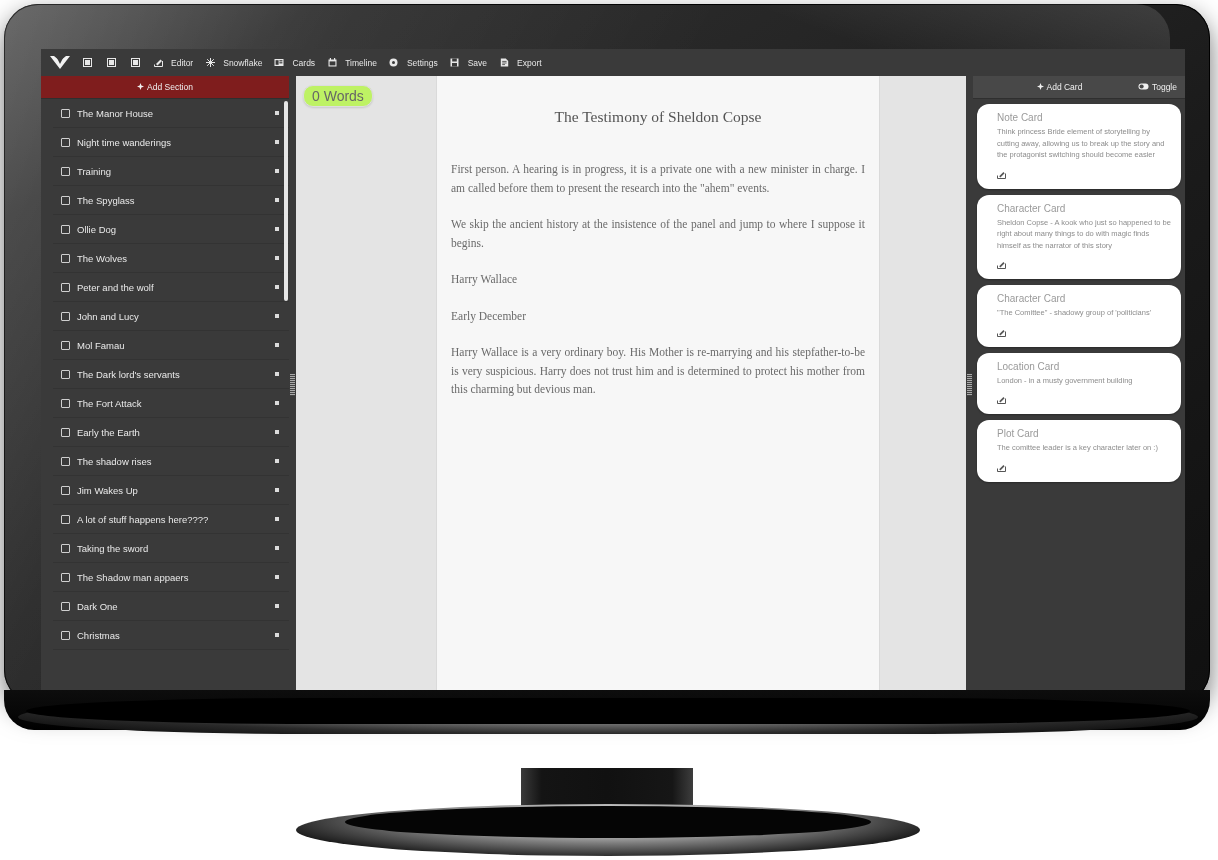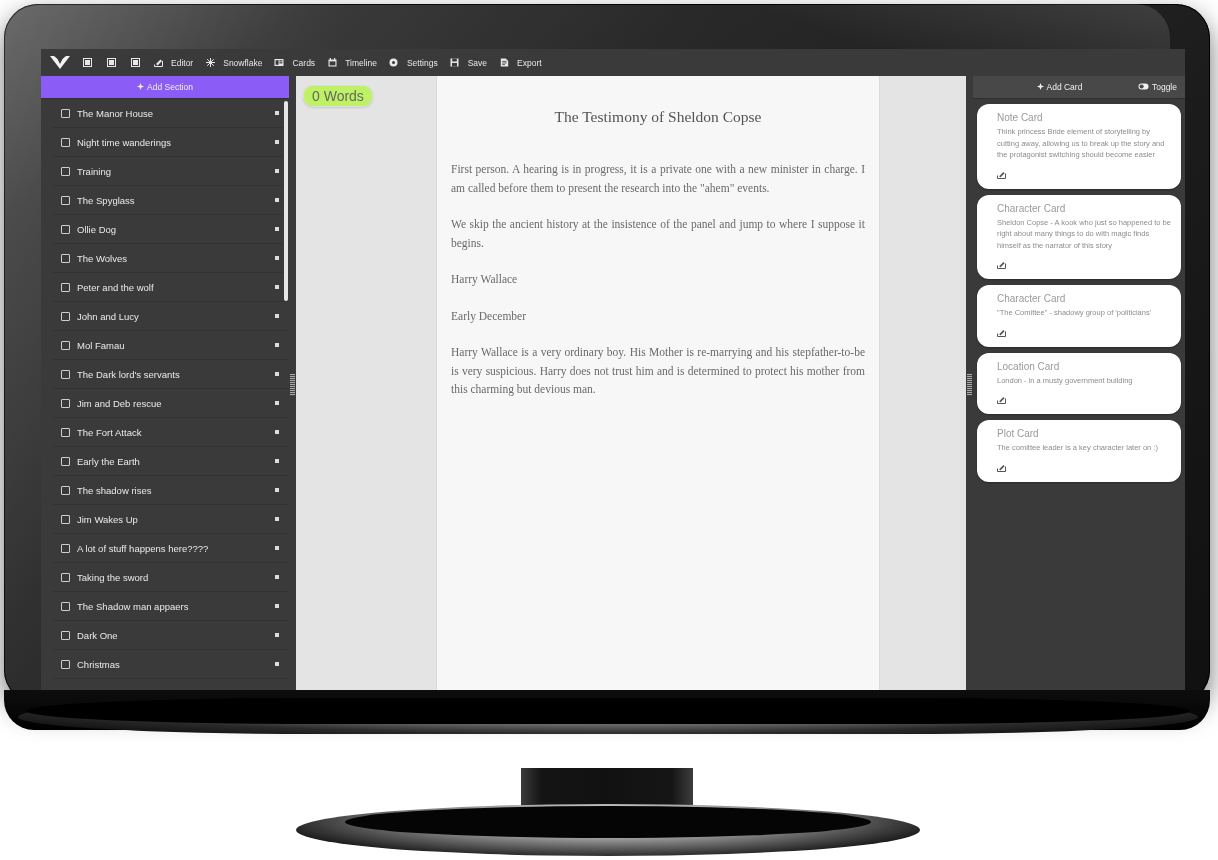--- a/index.html
+++ b/index.html
@@ -69,21 +69,21 @@
     display:flex;align-items:center;gap:8px;color:#e8e8e8;font-size:8.5px;
     padding:0 6px;height:27px;white-space:nowrap;cursor:pointer;
   }
   .tb-item .ico{display:inline-flex;width:10px;height:10px;align-items:center;justify-content:center;}
   .tb-icononly{padding:0 7px;}
 
   
   .pane-row{position:absolute;left:0;top:27px;width:100%;height:618px;display:flex;}
   .sidebar{width:248px;background:#3a3a3a;display:flex;flex-direction:column;position:relative;}
   .sb-head{
-    height:22px;background:#8b5cf6;color:#f0f0f0;font-size:8.5px;
+    height:22px;background:#7f1d1d;color:#f0f0f0;font-size:8.5px;
     display:flex;align-items:center;justify-content:center;gap:3px;
     border-bottom:1px solid #2f2f2f;cursor:pointer;
   }
   .sb-list{flex:1;overflow:hidden;position:relative;background:#3a3a3a;}
   .sb-item{
     height:28px;display:flex;align-items:center;padding:0 10px 0 8px;
     color:#eaeaea;font-size:9.5px;border-bottom:1px solid #333;cursor:pointer;margin-left:12px;
   }
   .sb-box{
     width:7px;height:7px;border:1px solid #cfcfcf;margin-right:7px;flex:0 0 auto;border-radius:1px;
@@ -315,25 +315,20 @@
                 <span class="sb-dot"></span>
               </div>
               <div class="sb-item">
                 <span class="sb-box"></span>
                 <span class="sb-label">Mol Famau</span>
                 <span class="sb-dot"></span>
               </div>
               <div class="sb-item">
                 <span class="sb-box"></span>
                 <span class="sb-label">The Dark lord's servants</span>
-                <span class="sb-dot"></span>
-              </div>
-              <div class="sb-item">
-                <span class="sb-box"></span>
-                <span class="sb-label">Jim and Deb rescue</span>
                 <span class="sb-dot"></span>
               </div>
               <div class="sb-item">
                 <span class="sb-box"></span>
                 <span class="sb-label">The Fort Attack</span>
                 <span class="sb-dot"></span>
               </div>
               <div class="sb-item">
                 <span class="sb-box"></span>
                 <span class="sb-label">Early the Earth</span>

